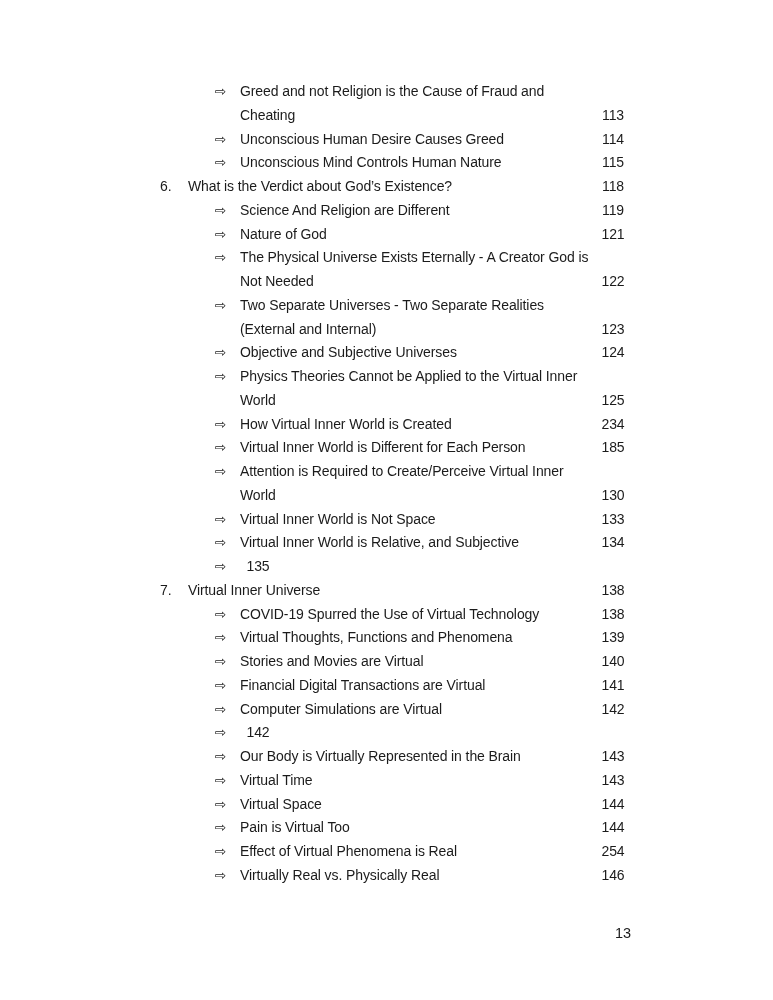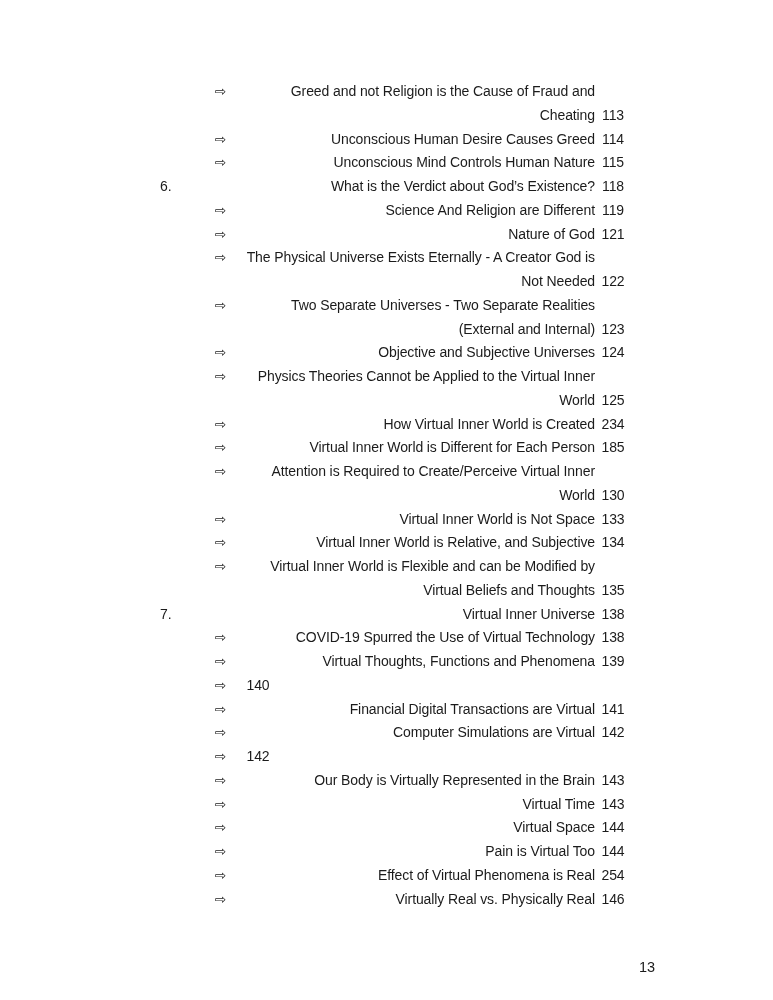--- a/index.html
+++ b/index.html
@@ -45,34 +45,32 @@
   }
   .entry .marker.arrow {
     font-family: "DejaVu Sans", sans-serif;
     font-size: 13.5px;
     letter-spacing: 0;
   }
   .entry .text {
     flex: 1 1 auto;
     min-width: 0;
     white-space: pre;      
-    text-align: right;
   }
   .entry .page-num {
     flex: 0 0 36px;
     text-align: center;
     align-self: flex-end;  
   }
   .footer-page-number {
     position: absolute;
     top: 925px;
-    right: 118px;
+    right: 142px;
     font-size: 14.5px;
     letter-spacing: -0.1px;
-    margin-top: 34px;
   }
 </style>
 </head>
 <body>
 
 <div class="page-surface">
 
   <div class="toc">
   <div class="entry level-2">
     <span class="marker arrow">⇨</span>
@@ -164,22 +162,20 @@
   </div>
 
   <div class="entry level-2">
     <span class="marker arrow">⇨</span>
     <span class="text">Virtual Inner World is Relative, and Subjective</span>
     <span class="page-num">134</span>
   </div>
 
   <div class="entry level-2">
     <span class="marker arrow">⇨</span>
-    <span class="text">Virtual Inner World is Flexible and can be Modified by
-Virtual Beliefs and Thoughts</span>
     <span class="page-num">135</span>
   </div>
 
   <div class="entry level-1">
     <span class="marker">7.</span>
     <span class="text">Virtual Inner Universe</span>
     <span class="page-num">138</span>
   </div>
 
   <div class="entry level-2">
@@ -189,20 +185,21 @@
   </div>
 
   <div class="entry level-2">
     <span class="marker arrow">⇨</span>
     <span class="text">Virtual Thoughts, Functions and Phenomena</span>
     <span class="page-num">139</span>
   </div>
 
   <div class="entry level-2">
     <span class="marker arrow">⇨</span>
+    <span class="text">Stories and Movies are Virtual</span>
     <span class="page-num">140</span>
   </div>
 
   <div class="entry level-2">
     <span class="marker arrow">⇨</span>
     <span class="text">Financial Digital Transactions are Virtual</span>
     <span class="page-num">141</span>
   </div>
 
   <div class="entry level-2">

